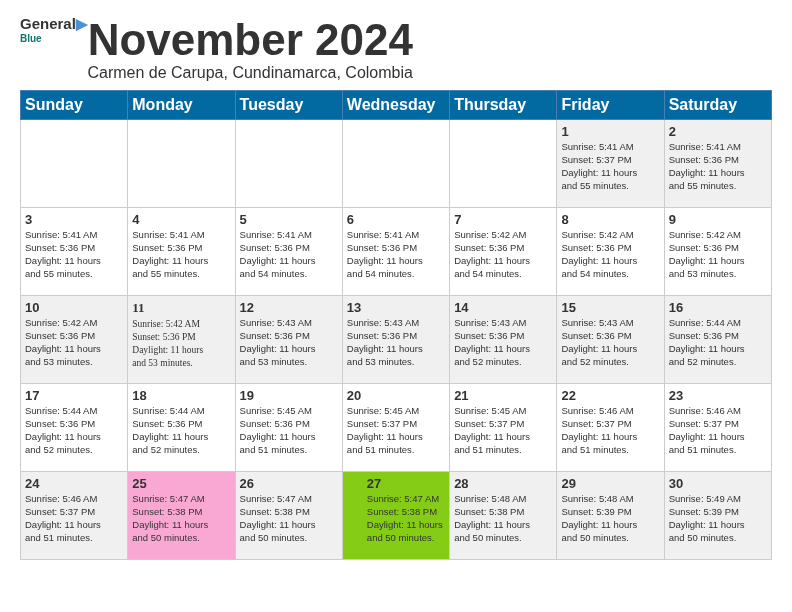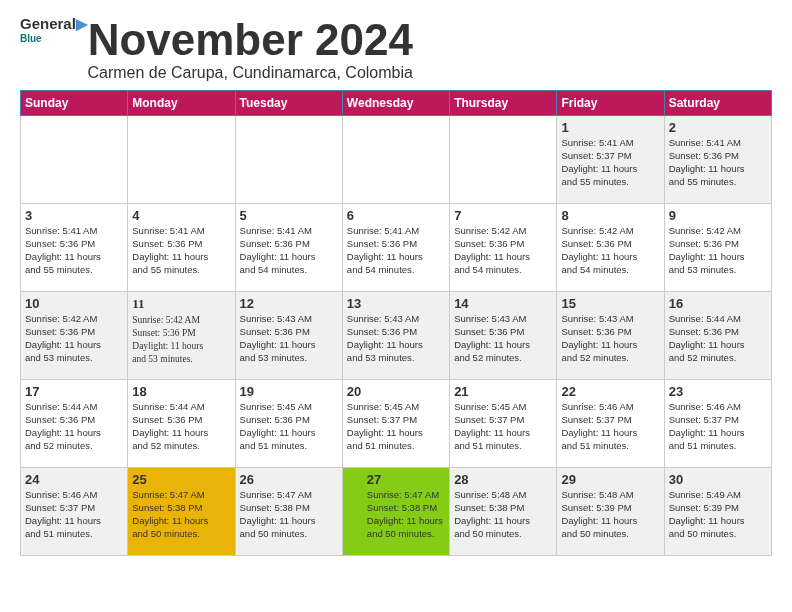--- a/index.html
+++ b/index.html
@@ -33,23 +33,23 @@
     .subtitle {
       font-size: 16px;
       color: #333;
     }
     .calendar {
       width: 100%;
       border-collapse: collapse;
       table-layout: fixed;
     }
     .calendar th {
-      background: #be185d;
+      background: #0369a1;
       color: #fff;
-      font-size: 12px;
+      font-size: 16px;
       font-weight: bold;
       padding: 5px 4px;
       text-align: left;
       border: 1px solid #4a7fb5;
     }
     .calendar td {
       border: 1px solid #ccc;
       vertical-align: top;
       padding: 4px 4px;
       font-size: 10px;
@@ -283,21 +283,21 @@
         </td>
       </tr>
       <tr>
         <td style="background: rgb(240, 240, 240);">
           <span class="day-number">24</span>
           <div class="day-info" style="white-space: pre-line;">Sunrise: 5:46 AM
 Sunset: 5:37 PM
 Daylight: 11 hours
 and 51 minutes.</div>
         </td>
-        <td style="background: #eab308;">
+        <td style="background: #f9a8d4;">
           <span class="day-number">25</span>
           <div class="day-info" style="white-space: pre-line;">Sunrise: 5:47 AM
 Sunset: 5:38 PM
 Daylight: 11 hours
 and 50 minutes.</div>
         </td>
         <td style="background: rgb(240, 240, 240);">
           <span class="day-number">26</span>
           <div class="day-info" style="white-space: pre-line;">Sunrise: 5:47 AM
 Sunset: 5:38 PM

